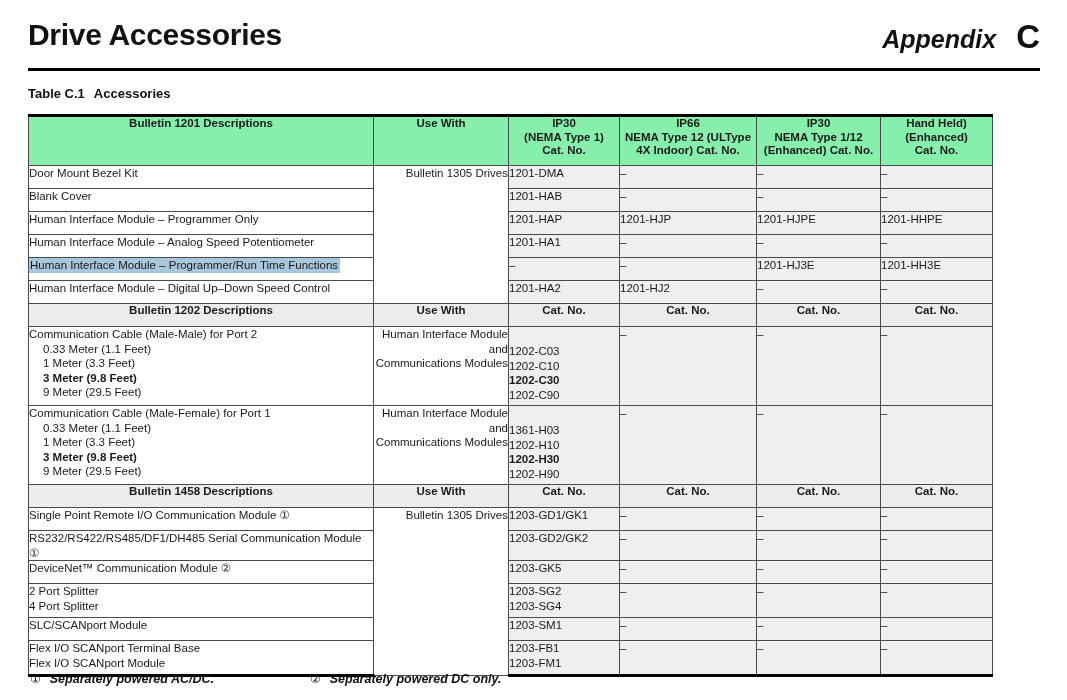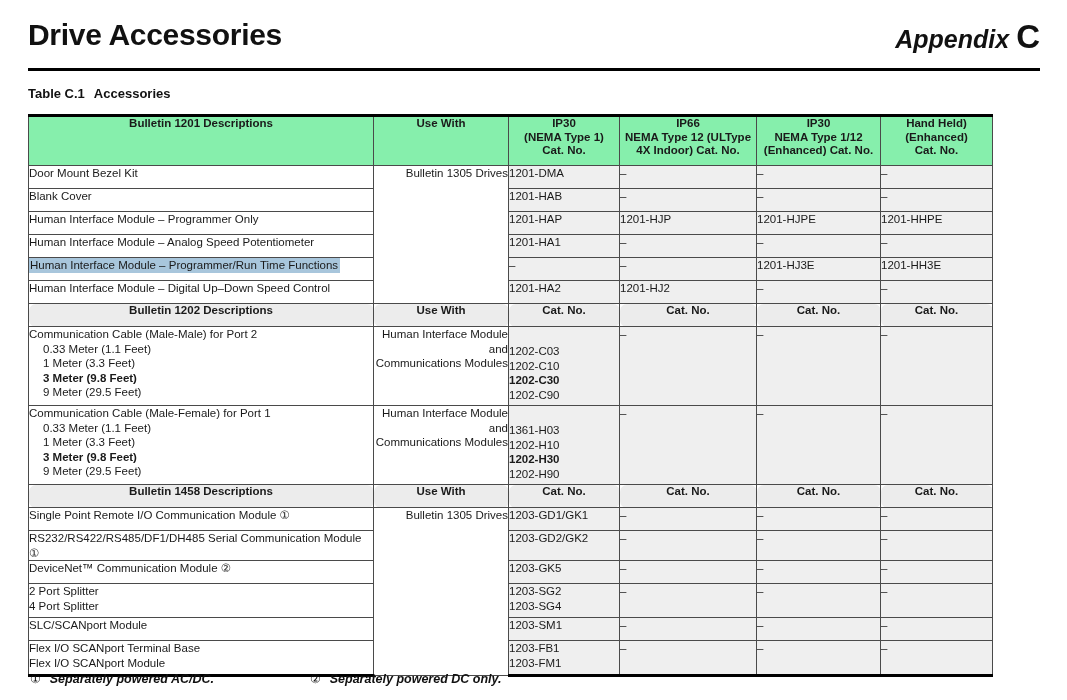--- a/index.html
+++ b/index.html
@@ -15,21 +15,21 @@
   .pagehead{
     position:absolute;left:28px;top:16px;width:1012px;height:54px;
   }
   .doc-title{
     position:absolute;left:0;top:2px;
     font-size:30px;font-weight:bold;letter-spacing:-0.3px;
     color:#111;font-stretch:condensed;
   }
   .appendix-wrap{
     position:absolute;right:0;top:4px;
-    display:flex;align-items:baseline;gap:7px;
+    display:flex;align-items:baseline;gap:20px;
   }
   .appendix-word{
     font-size:25px;font-weight:bold;font-style:italic;color:#111;
   }
   .appendix-letter{
     font-size:33px;font-weight:bold;color:#111;line-height:1;
   }
   .rule{
     position:absolute;left:28px;top:68px;width:1012px;height:3px;background:#000;
   }
@@ -66,21 +66,21 @@
 
   
   .hdr{
     background:#86efac;font-weight:bold;text-align:center;
     vertical-align:middle;font-size:11.5px;line-height:13.5px;
     padding:4px 3px;
   }
   .hdr.tall{height:48px;}
   .sect{
     background:#ececec;font-weight:bold;text-align:center;
-    vertical-align:middle;height:20px;padding:2px 3px;font-size:11.5px;border-radius:7px;
+    vertical-align:middle;height:20px;padding:2px 3px;font-size:11.5px;
   }
 
   .desc{
     background:#ffffff;text-align:left;padding:3px 0 3px 5px;
     line-height:14.5px;vertical-align:top;
   }
   .use{
     background:#ffffff;text-align:right;padding:3px 4px;
     line-height:14.5px;vertical-align:top;margin-top:41px;
   }

